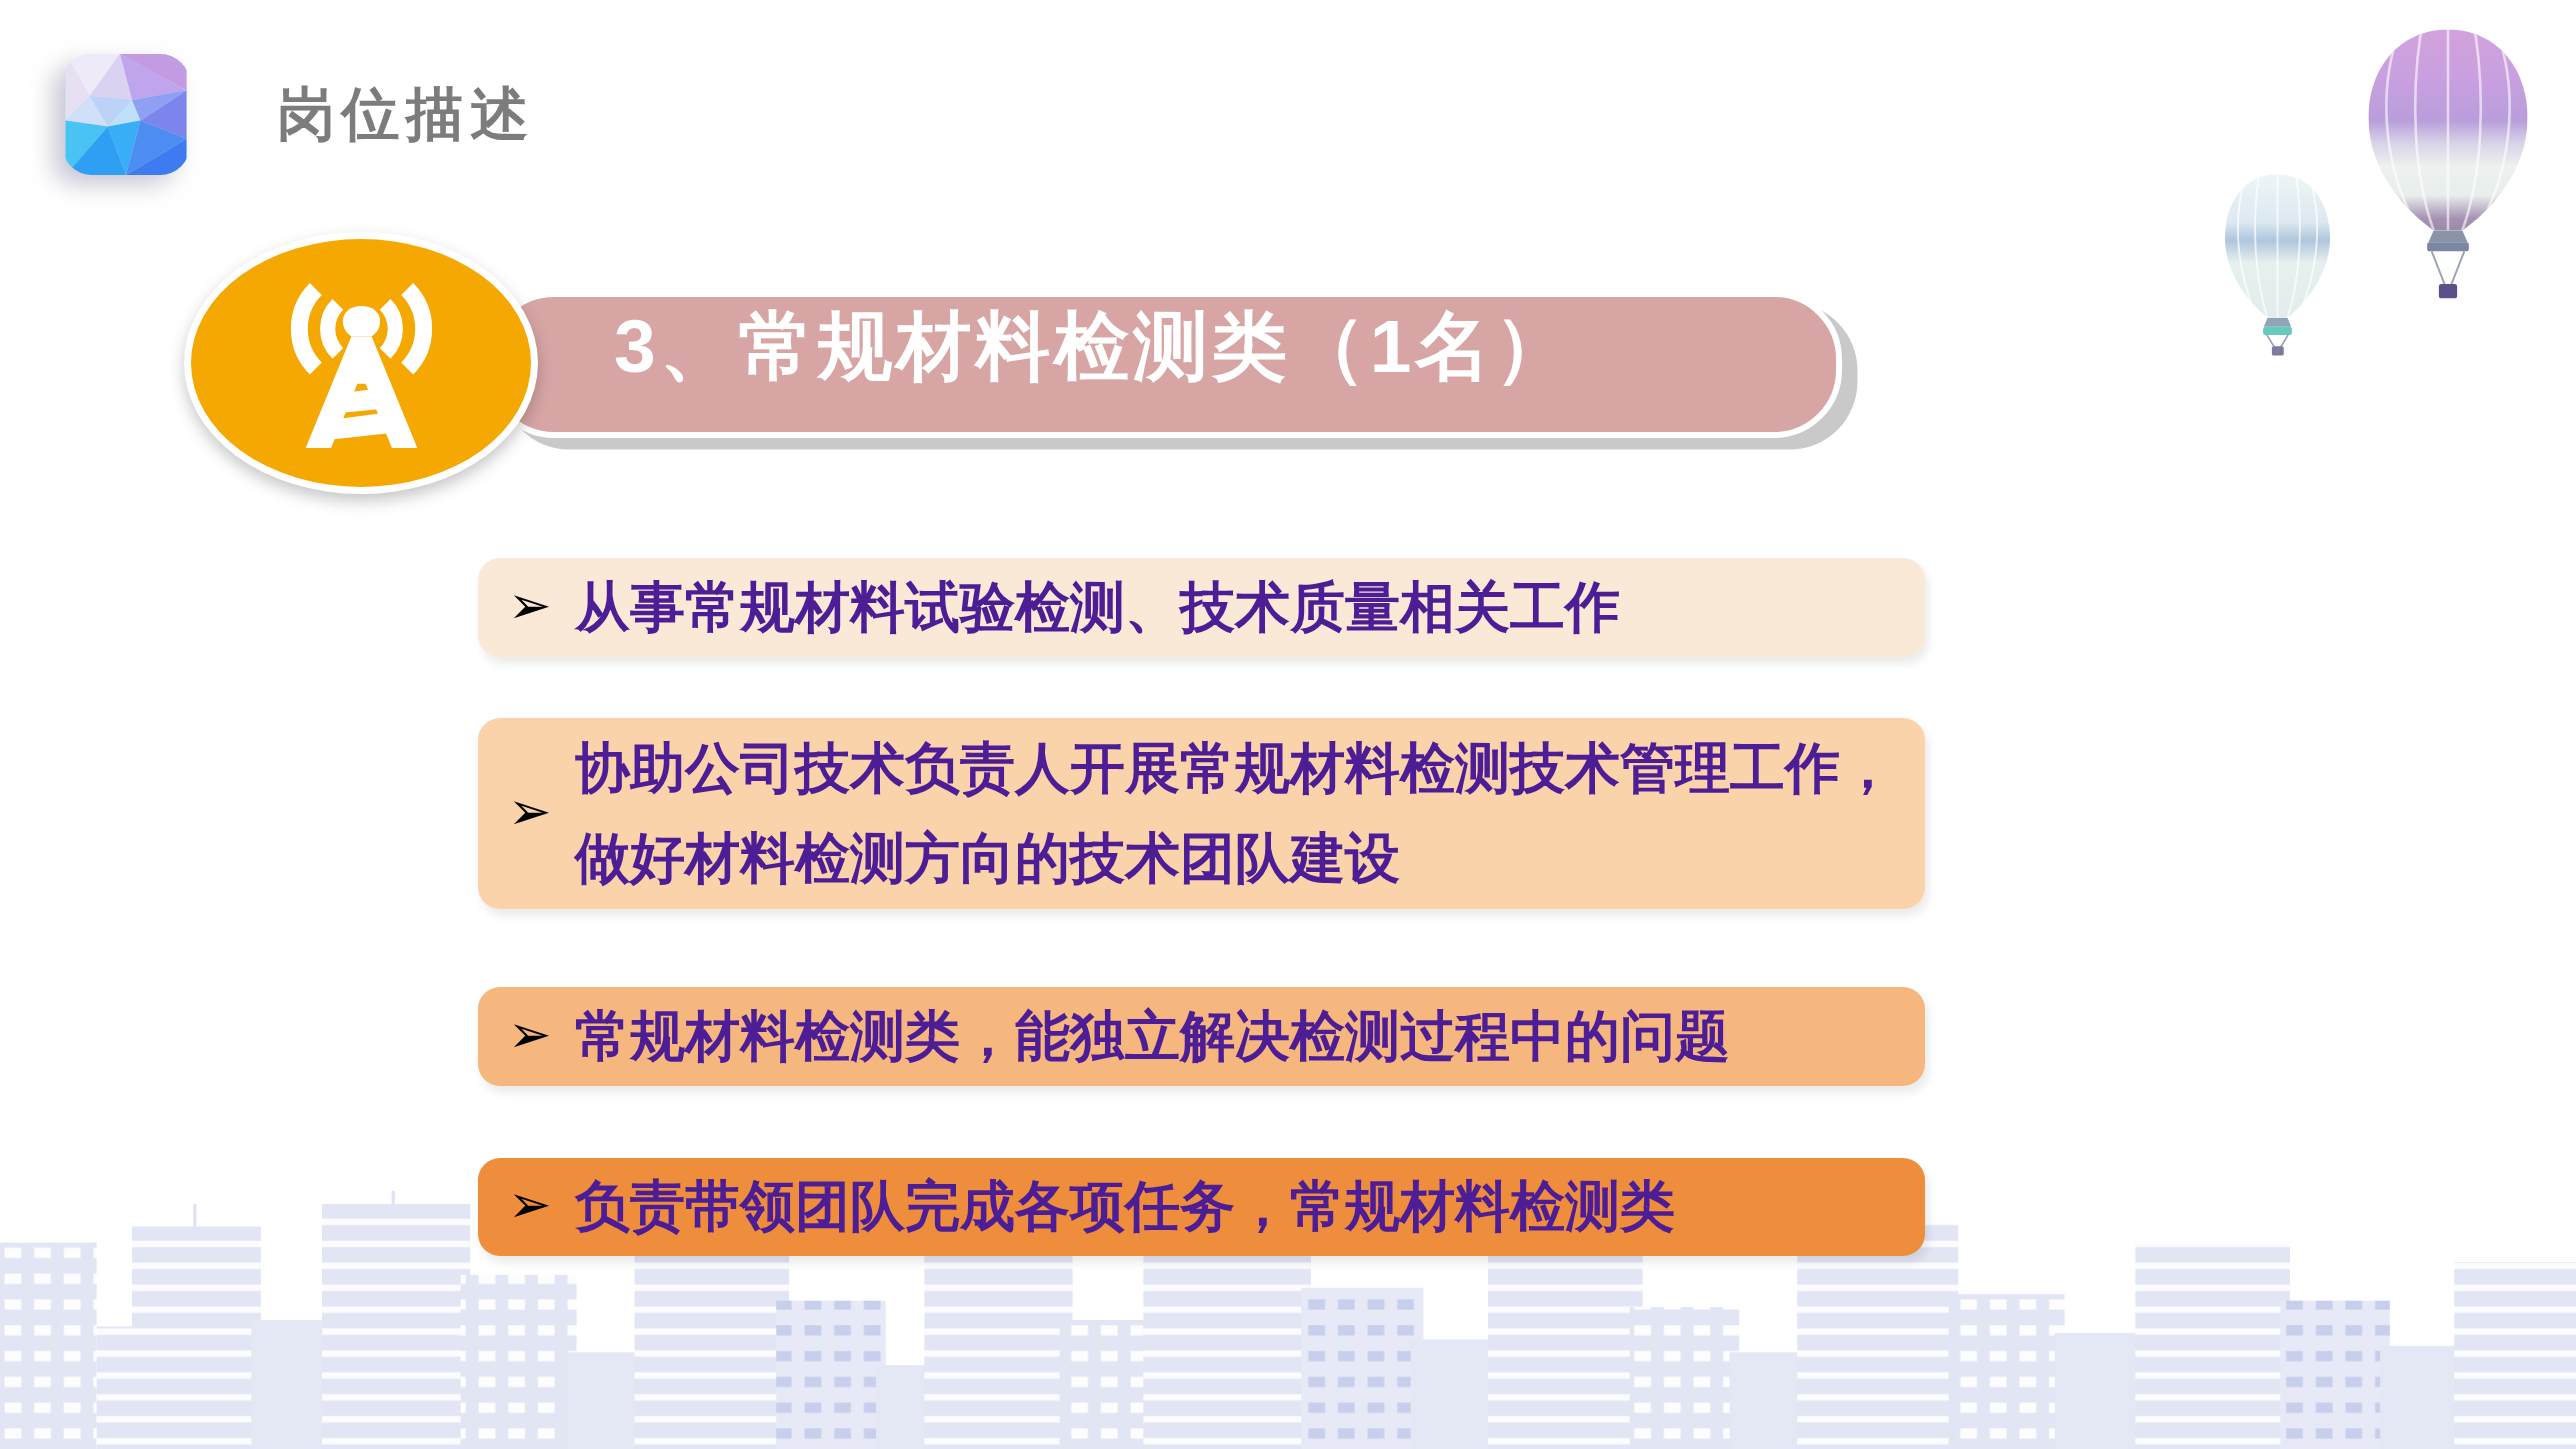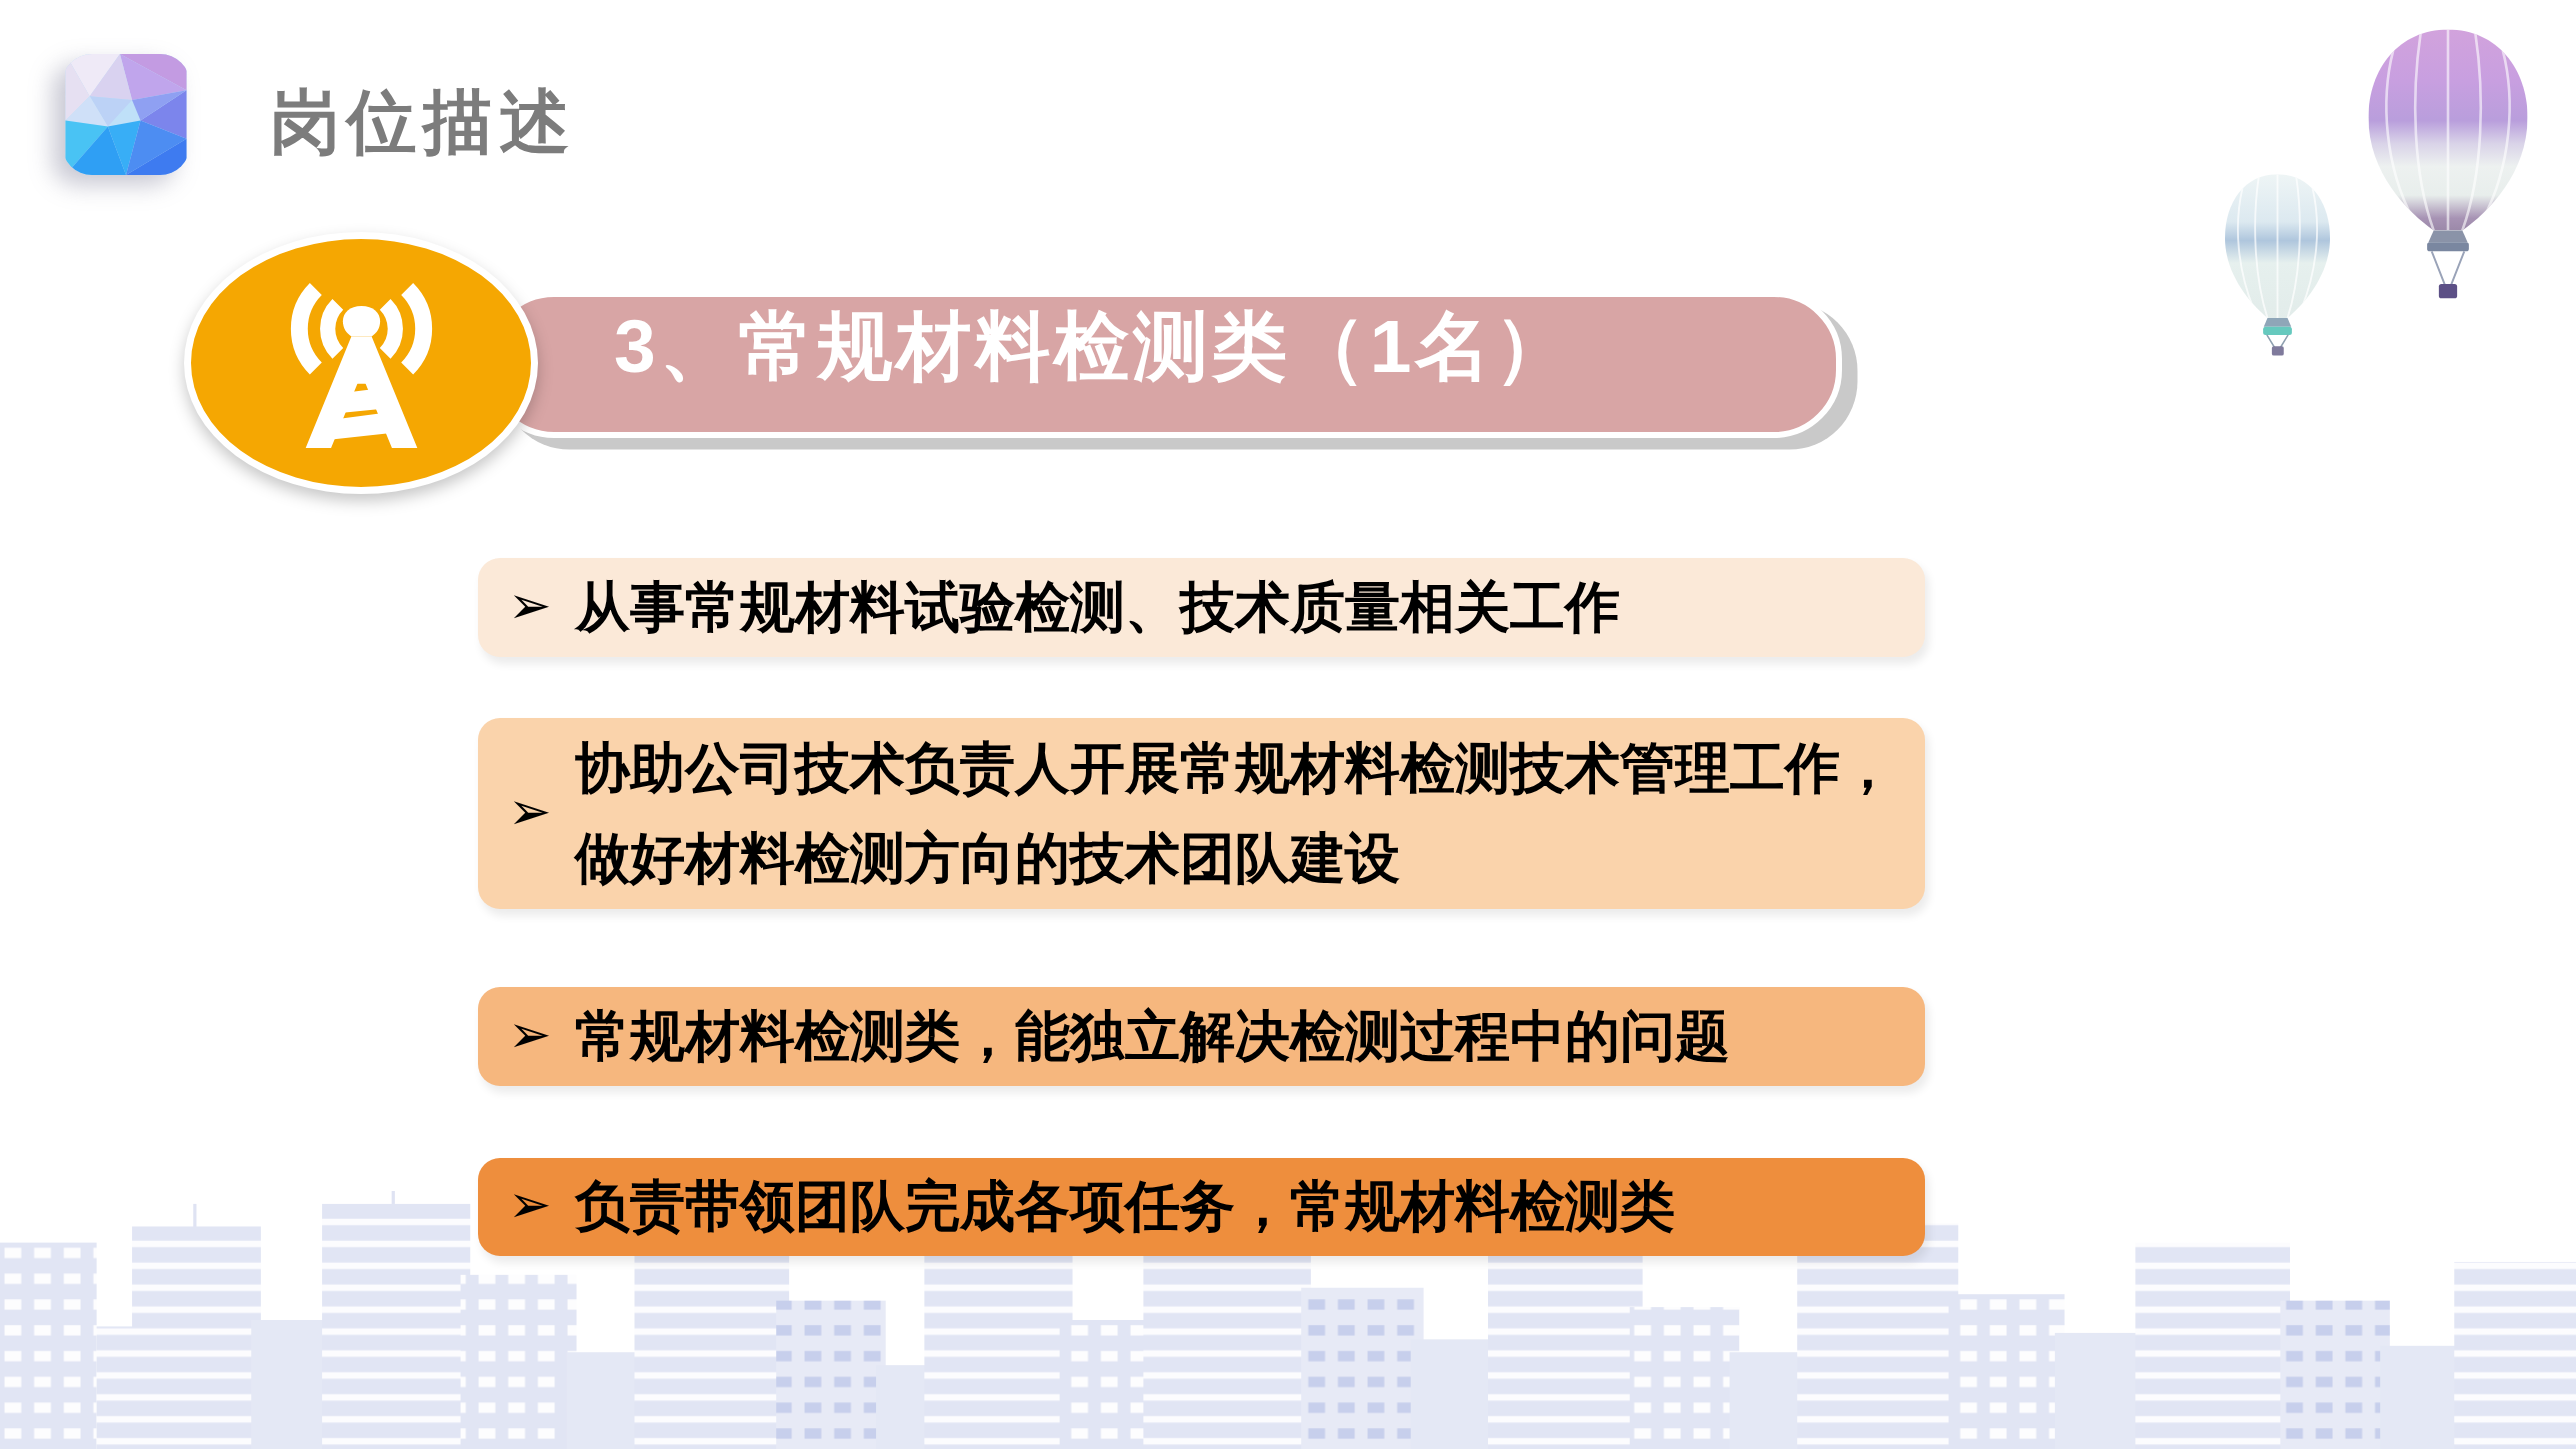--- a/index.html
+++ b/index.html
@@ -7,22 +7,22 @@
   .slide{
     position:relative;width:2576px;height:1449px;background:#ffffff;overflow:hidden;
   }
   
   .logo{
     position:absolute;left:62px;top:54px;width:128px;height:121px;border-radius:30px;
     overflow:hidden;filter:drop-shadow(-11.6px 10.3px 11.6px rgba(110,110,140,.38));
   }
   .logo svg{display:block;width:100%;height:100%;}
   .page-title{
-    position:absolute;left:270px;top:76px;
-    font-size:70px;font-weight:800;color:#7c7c7c;letter-spacing:6.4px;white-space:nowrap;
+    position:absolute;left:277px;top:76px;
+    font-size:58px;font-weight:800;color:#7c7c7c;letter-spacing:6.4px;white-space:nowrap;
   }
   
   .banner{
     position:absolute;left:486px;top:291px;width:1356px;height:147px;
     background:#d8a5a5;border:6.4px solid #ffffff;border-radius:68px;
     box-shadow:15.5px 11.6px 0 #c9c9c9;box-sizing:border-box;
     display:flex;align-items:flex-start;z-index:1;
   }
   .banner-text{
     padding-left:122px;font-size:75px;font-weight:800;color:#ffffff;
@@ -39,21 +39,21 @@
   .bullets{position:absolute;left:478px;top:0;width:1447px;z-index:1;}
   .bbox{
     position:absolute;left:0;width:1447px;border-radius:22px;box-sizing:border-box;
     display:flex;align-items:center;padding-left:30px;
     box-shadow:3.9px 6.4px 9px rgba(0,0,0,.08);
   }
   .bbox .marker{
     font-size:52px;color:#000;width:67px;flex:0 0 67px;line-height:1;
     transform:translateY(-2.6px);
   }
-  .bbox .btext{font-size:55px;font-weight:800;color:#000000;line-height:1.62;white-space:nowrap;}
+  .bbox .btext{font-size:55px;font-weight:800;color:#4c1d95;line-height:1.62;white-space:nowrap;}
   .bbox1{top:558px;height:99px;background:#fbe9d8;}
   .bbox2{top:718px;height:191px;background:#fad3ab;}
   .bbox3{top:987px;height:99px;background:#f6b77e;}
   .bbox4{top:1158px;height:98px;background:#ee8e3d;}
   
   .skyline{position:absolute;left:0;bottom:0;width:2576px;height:258px;z-index:0;}
   .balloon-small{position:absolute;left:2215px;top:169px;width:125px;height:188px;}
   .balloon-large{position:absolute;left:2350px;top:23px;width:196px;height:287px;}
   .balloon-small svg,.balloon-large svg,.skyline svg{display:block;width:100%;height:100%;}
 </style>

